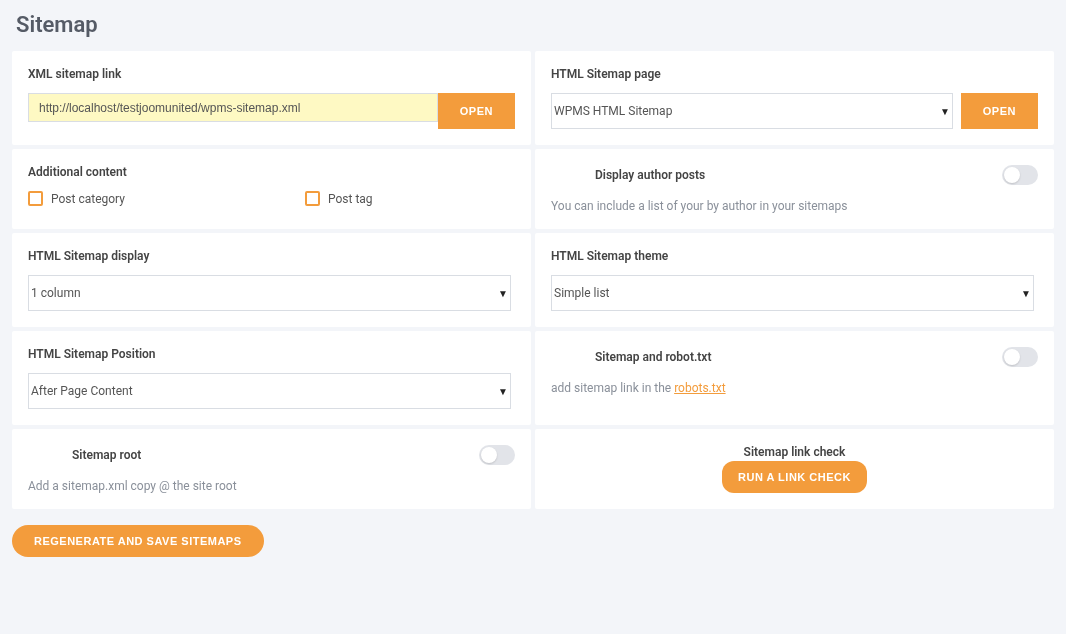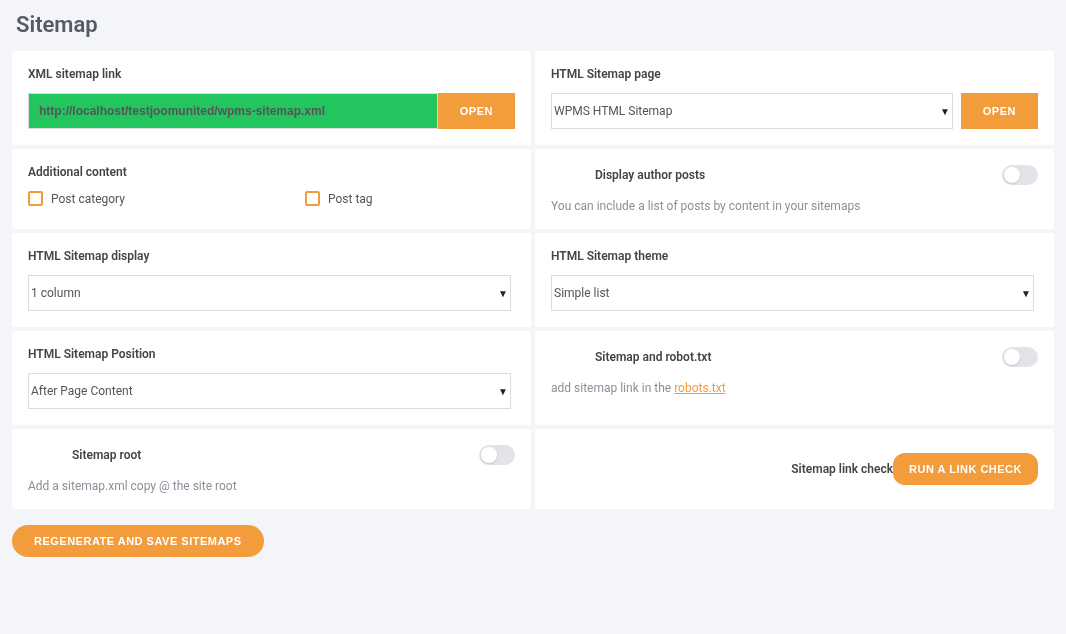--- a/index.html
+++ b/index.html
@@ -38,24 +38,23 @@
 .input-row {
   display: flex;
   align-items: stretch;
 }
 .text-input {
   flex: 1;
   border: 1px solid #d9dde3;
   padding: 8px 10px;
   font-size: 12px;
   color: #555;
-  height: 36px;
-  background: #22c55e;
+  height: 29px;
+  background: #fef9c3;
   outline: none;
-  font-weight: bold;
 }
 .btn-open {
   background: #f39c3c;
   color: #fff;
   border: none;
   padding: 0 22px;
   font-size: 11px;
   font-weight: 600;
   letter-spacing: 0.5px;
   cursor: pointer;
@@ -157,21 +156,21 @@
   font-weight: 600;
   letter-spacing: 0.5px;
   border-radius: 20px;
   cursor: pointer;
 }
 .footer {
   margin-top: 16px;
 }
 .select-with-gap { margin-right: 8px; }
 .check-row-card .card-label { margin-bottom: 0; }
-.check-row-card { display:flex; justify-content: flex-end; align-items:center; }
+.check-row-card { display:flex; justify-content: space-between; align-items:center;flex-direction:column; }
 </style>
 </head>
 <body>
 
 <h1 class="page-title">Sitemap</h1>
 
 <div class="grid">
 
   <div class="card">
     <span class="card-label">XML sitemap link</span>
@@ -204,21 +203,21 @@
         <span class="checkbox-label">Post tag</span>
       </div>
     </div>
   </div>
 
   <div class="card">
     <div class="toggle-row">
       <span class="card-label" style="margin-bottom:0">Display author posts</span>
       <div class="toggle"></div>
     </div>
-    <div class="desc-text">You can include a list of posts by content in your sitemaps</div>
+    <div class="desc-text">You can include a list of your by author in your sitemaps</div>
   </div>
 
   <div class="card">
     <span class="card-label">HTML Sitemap display</span>
     <div class="select-wrap standalone">
       <span class="select-text">1 column</span>
       <span class="select-caret">▼</span>
     </div>
   </div>
 

